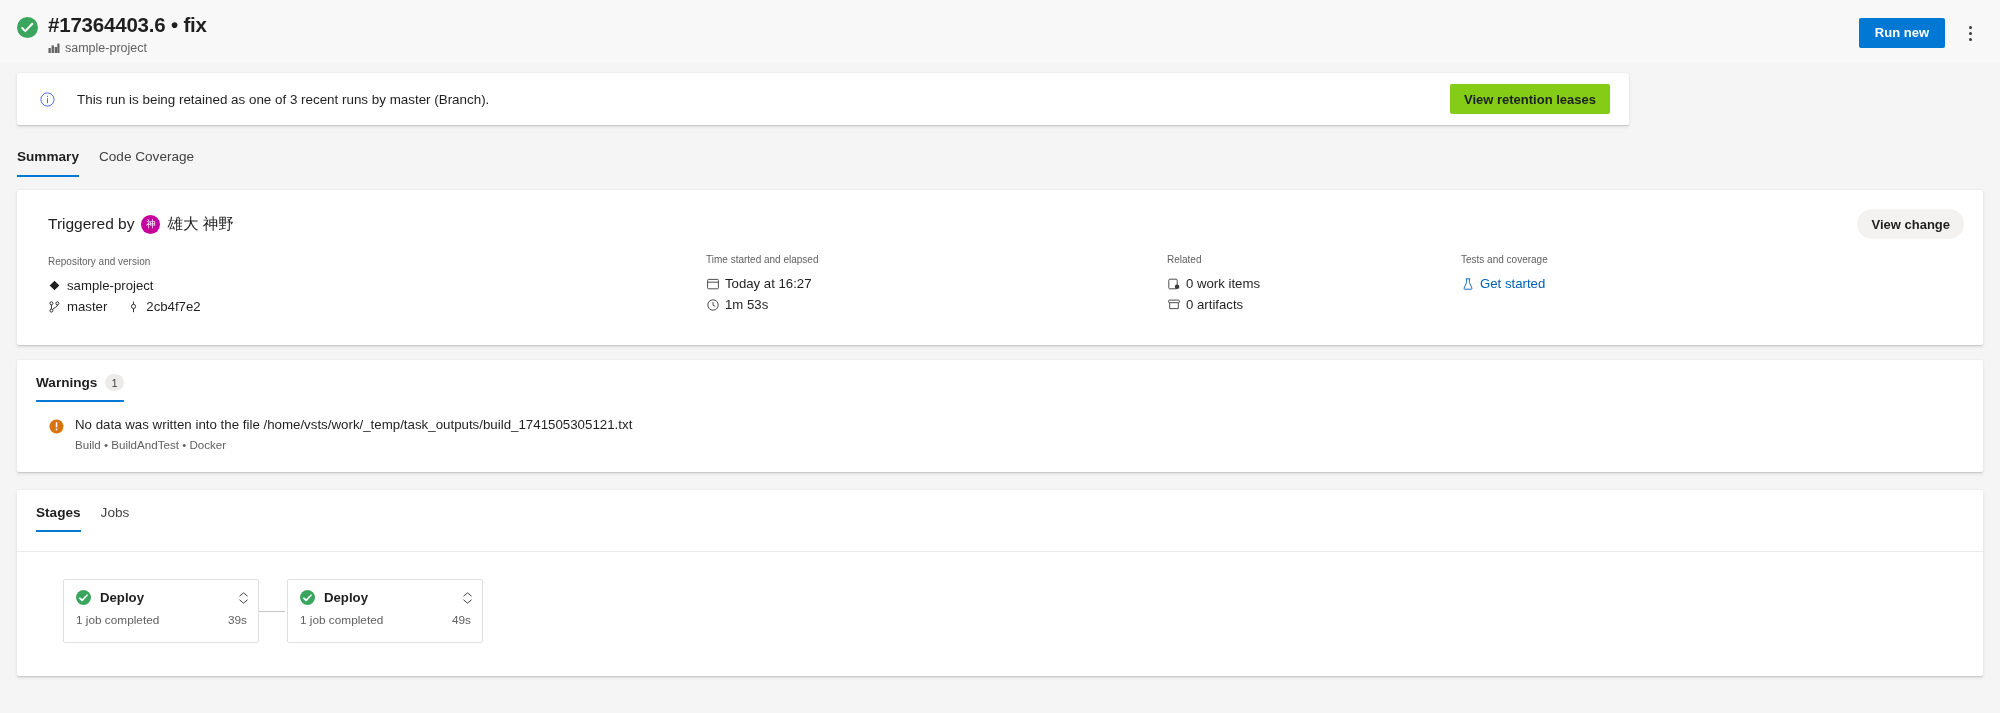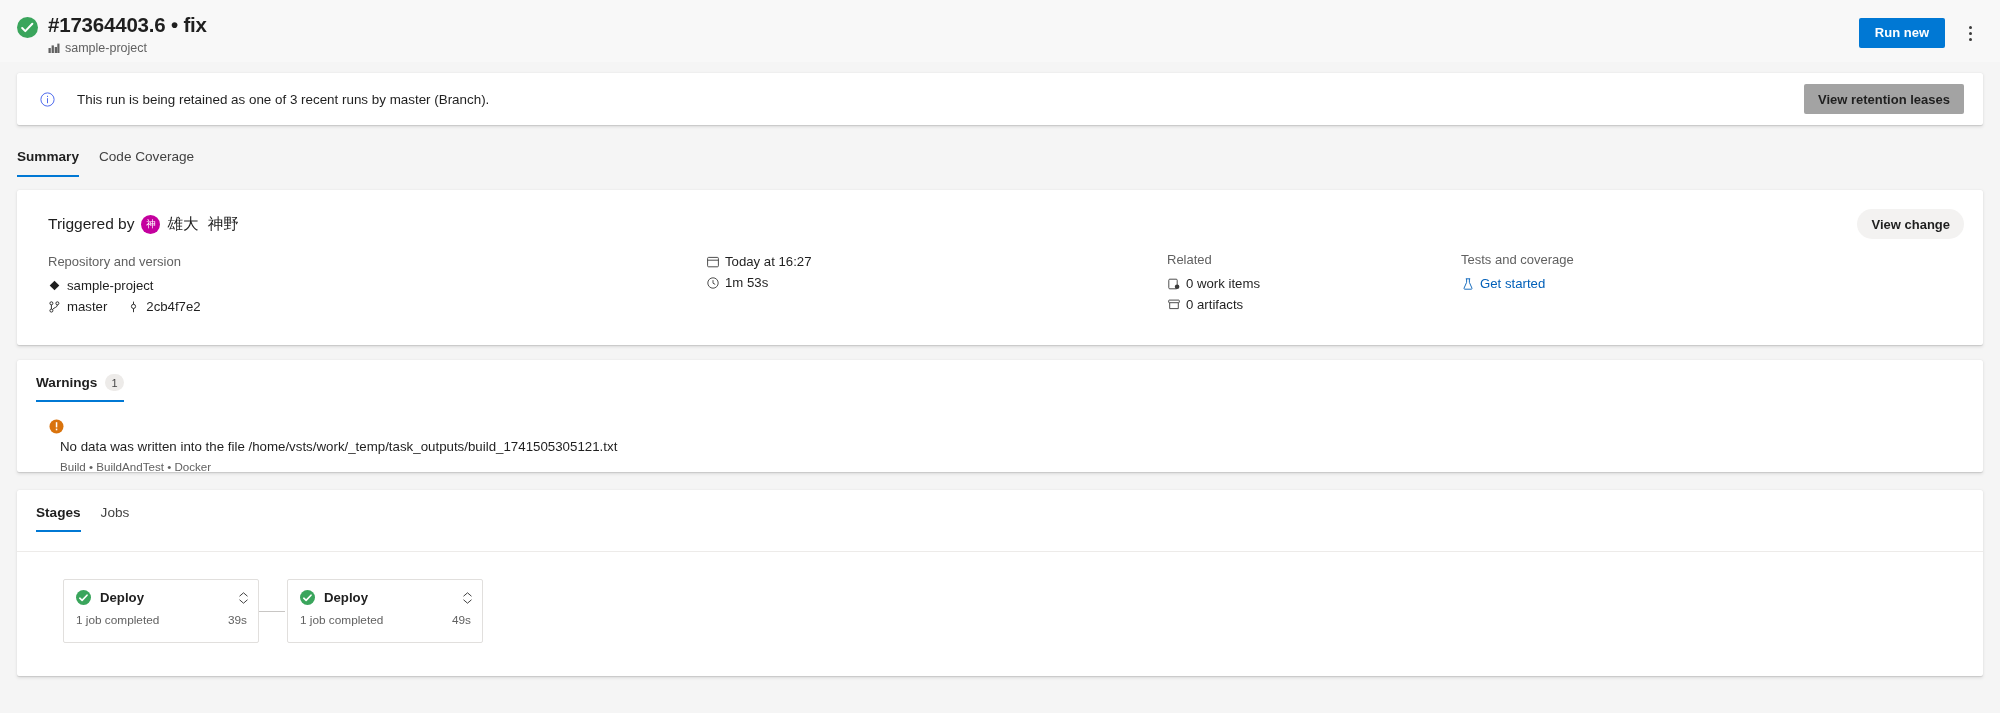--- a/index.html
+++ b/index.html
@@ -53,26 +53,26 @@
   .kebab i { width: 3px; height: 3px; background: #3b3b3b; border-radius: 50%; display: block; }
 
   
   .card {
     position: absolute; background: #ffffff;
     box-shadow: 0 1.6px 3.6px rgba(0,0,0,.10), 0 .3px .9px rgba(0,0,0,.10);
     border-radius: 2px;
   }
 
   
-  .banner { left: 17px; top: 73px; width: 1966px; height: 52px; display: flex; align-items: center; }
+  .banner { left: 17px; top: 73px; width: 1612px; height: 52px; display: flex; align-items: center; }
   .banner-ico { margin-left: 23px; display: flex; align-items: center; }
   .banner-text { margin-left: 22px; font-size: 13.4px; color: #1f1f1f; }
   .banner-btn {
     margin-left: auto; margin-right: 19px;
-    background: #a3a3a3; color: #1f1f1f; border: none;
+    background: #84cc16; color: #1f1f1f; border: none;
     font-size: 13px; font-weight: bold; font-family: inherit;
     height: 30px; padding: 8px 14px; cursor: pointer; border-radius: 2px; white-space: nowrap;
   }
 
   
   .pagetabs {
     position: absolute; left: 17px; top: 148px; display: flex; align-items: flex-end; gap: 0;
   }
   .ptab {
     font-size: 13.6px; color: #424242; padding: 0 10px 11px 10px;
@@ -88,30 +88,30 @@
   
   .summary { left: 17px; top: 190px; width: 1966px; height: 155px; padding-left: 12px; }
   .trig-row { display: flex; align-items: center; padding: 19px 0 0 19px; }
   .trig-label { font-size: 15.5px; color: #1f1f1f; }
   .avatar {
     width: 19px; height: 19px; border-radius: 50%; background: #c4009e;
     color: #fff; font-size: 9.5px; display: flex; align-items: center;
     justify-content: center; margin: 0 7px; flex: none;
     font-family: "DejaVu Sans", sans-serif;
   }
-  .trig-name { font-size: 15.5px; color: #1f1f1f; font-family: Liberation Mono, monospace; }
+  .trig-name { font-size: 15.5px; color: #1f1f1f; }
   .btn-secondary {
     background: #f3f2f1; color: #1f1f1f; border: none;
     font-size: 13px; font-weight: bold; font-family: inherit;
     height: 30px; padding: 0 14px; cursor: pointer; border-radius: 2px; white-space: nowrap;
   }
 
   .details { display: flex; padding: 18px 0 0 0; position: relative; }
   .dcol { position: absolute; }
-  .dcol-title { font-size: 13px; color: #616161; line-height: 17px; margin-bottom: 5px; }
+  .dcol-title { font-size: 10px; color: #616161; line-height: 17px; margin-bottom: 5px; }
   .dline { display: flex; align-items: center; font-size: 13.2px; color: #1f1f1f; line-height: 21px; gap: 6px; }
   .dline .ic { display: inline-flex; align-items: center; width: 13px; justify-content: center; flex: none; }
   .dline-group { display: flex; align-items: center; gap: 20px; }
   .lnk { color: #005fb8; cursor: pointer; }
 
   
   .warnings { left: 17px; top: 360px; width: 1966px; height: 112px; }
   .sub-tabs { display: flex; align-items: flex-end; padding: 14px 0 0 19px; }
   .stab {
     font-size: 13.6px; color: #424242; padding: 0 10px 10px 10px;
@@ -122,21 +122,21 @@
   .stab.active { font-weight: bold; color: #1f1f1f; }
   .stab.active::after {
     content: ""; position: absolute; left: 0; right: 10px; bottom: 0;
     height: 2px; background: #0078d4;
   }
   .pill {
     background: #edebe9; color: #424242; font-size: 11px; font-weight: normal;
     border-radius: 9px; min-width: 18px; height: 17px; padding: 0 6px;
     display: inline-flex; align-items: center; justify-content: center;
   }
-  .warn-row { display: flex; align-items: flex-start; padding: 14px 0 0 32px; flex-direction: column; }
+  .warn-row { display: flex; align-items: flex-start; padding: 14px 0 0 32px; }
   .warn-ico { margin-top: 3px; flex: none; }
   .warn-body { margin-left: 11px; }
   .warn-title { font-size: 13.3px; color: #1f1f1f; line-height: 18px; }
   .warn-meta { font-size: 11.6px; color: #616161; line-height: 17px; margin-top: 2px; }
 
   
   .stages { left: 17px; top: 490px; width: 1966px; height: 186px; }
   .stages-divider { position: absolute; left: 0; right: 0; top: 61px; height: 1px; background: #edebe9; }
   .stage-area { position: absolute; left: 0; top: 62px; right: 0; bottom: 0; }
   .stage-card {
@@ -251,20 +251,21 @@
                 <circle cx="4.5" cy="5.4" r="2.1" fill="none" stroke="#1f1f1f" stroke-width="0.9"></circle>
                 <path d="M4.5 0.6 L4.5 3.2 M4.5 7.6 L4.5 11.2" stroke="#1f1f1f" stroke-width="0.9"></path>
               </svg>
             </span>
             <span>2cb4f7e2</span>
           </span>
         </div>
       </div>
 
       <div class="dcol" style="left:677px; top:12px; width:440px;">
+        <div class="dcol-title">Time started and elapsed</div>
         <div class="dline">
           <span class="ic">
             <svg width="12" height="12" viewBox="0 0 12 12">
               <rect x="0.6" y="1.4" width="10.8" height="9.4" rx="1" fill="none" stroke="#3b3b3b" stroke-width="0.9"></rect>
               <path d="M0.6 4.2 L11.4 4.2" stroke="#3b3b3b" stroke-width="0.9"></path>
             </svg>
           </span>
           <span>Today at 16:27</span>
         </div>
         <div class="dline">

